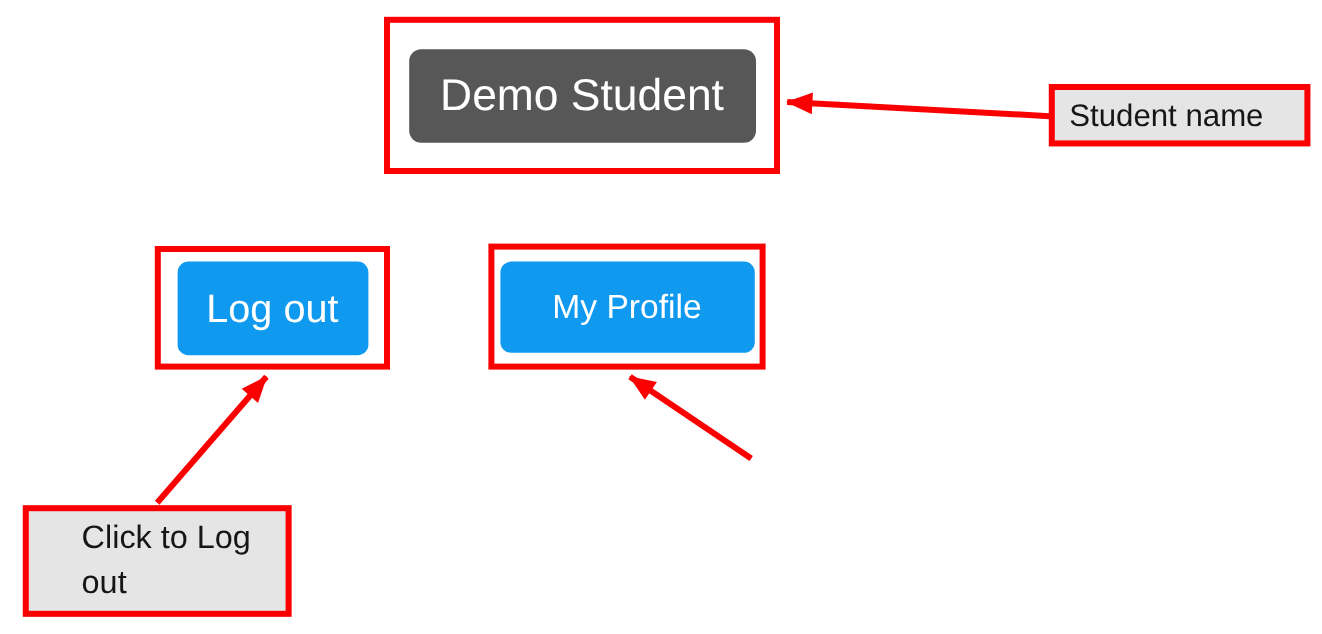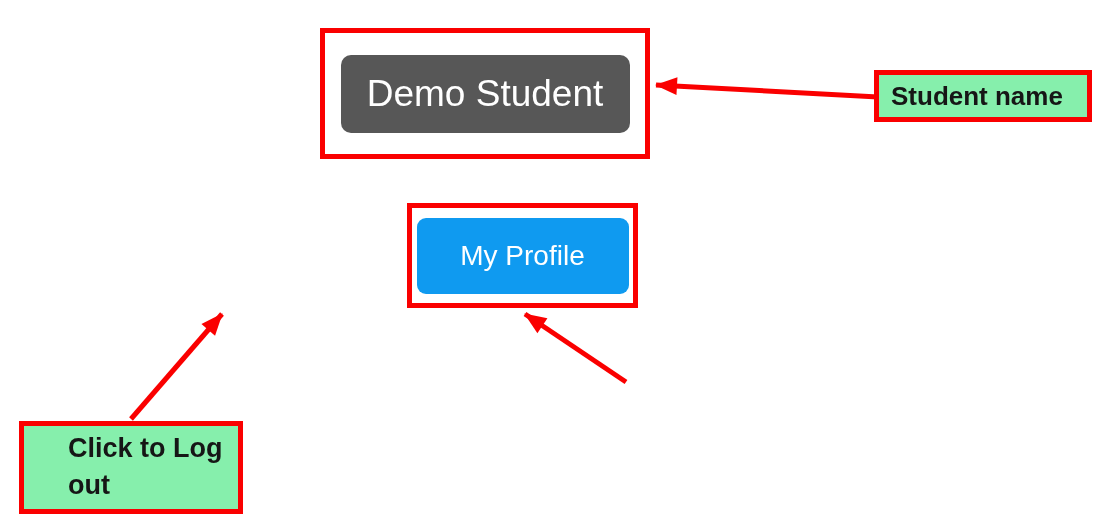--- a/index.html
+++ b/index.html
@@ -17,21 +17,21 @@
     width:1102px;height:528px;
     background:var(--canvas-bg);
     overflow:hidden;
   }
   .redbox{
     position:absolute;
     border:5px solid var(--annotation-red);
     background:transparent;
     display:flex;align-items:center;justify-content:center;
   }
-  .redbox.demo{left:320px;top:28px;width:330px;height:131px;}
+  .redbox.demo{left:320px;top:14px;width:330px;height:131px;}
   .redbox.logout{left:129px;top:205px;width:196px;height:103px;}
   .redbox.profile{left:407px;top:203px;width:231px;height:105px;}
   .badge{
     width:289px;height:78px;
     background:var(--badge-gray);
     border-radius:10px;
     color:#fff;
     font-size:37px;
     display:flex;align-items:center;justify-content:center;
     white-space:nowrap;
@@ -44,26 +44,25 @@
     display:flex;align-items:center;justify-content:center;
     white-space:nowrap;
     cursor:pointer;
     font-family:"Liberation Sans","DejaVu Sans",sans-serif;
   }
   .btn.logout-btn{width:159px;height:78px;font-size:33px;}
   .btn.profile-btn{width:212px;height:76px;font-size:28px;}
   .callout{
     position:absolute;
     border:5px solid var(--annotation-red);
-    background:#86efac;
+    background:#e5e5e5;
     color:var(--callout-text);
     font-size:27px;
     line-height:37px;
     padding:4px 12px;
-    font-weight:bold;
   }
   .callout.student-name{
     left:874px;top:70px;width:218px;height:52px;
     display:flex;align-items:center;
     font-size:26px;line-height:26px;
     white-space:nowrap;
   }
   .callout.logout-call{left:19px;top:421px;width:224px;height:93px;padding-left:44px;}
   .callout.profile-call{left:522px;top:383px;width:221px;height:90px;}
   svg.arrows{
@@ -75,20 +74,23 @@
 </style>
 </head>
 <body>
 
 <div class="canvas">
 
   <div class="redbox demo">
     <div class="badge">Demo Student</div>
   </div>
 
+  <div class="redbox logout">
+    <button class="btn logout-btn">Log out</button>
+  </div>
 
   <div class="redbox profile">
     <button class="btn profile-btn">My Profile</button>
   </div>
 
   <div class="callout student-name">Student name</div>
 
   <div class="callout logout-call">Click to Log out</div>
 
 

